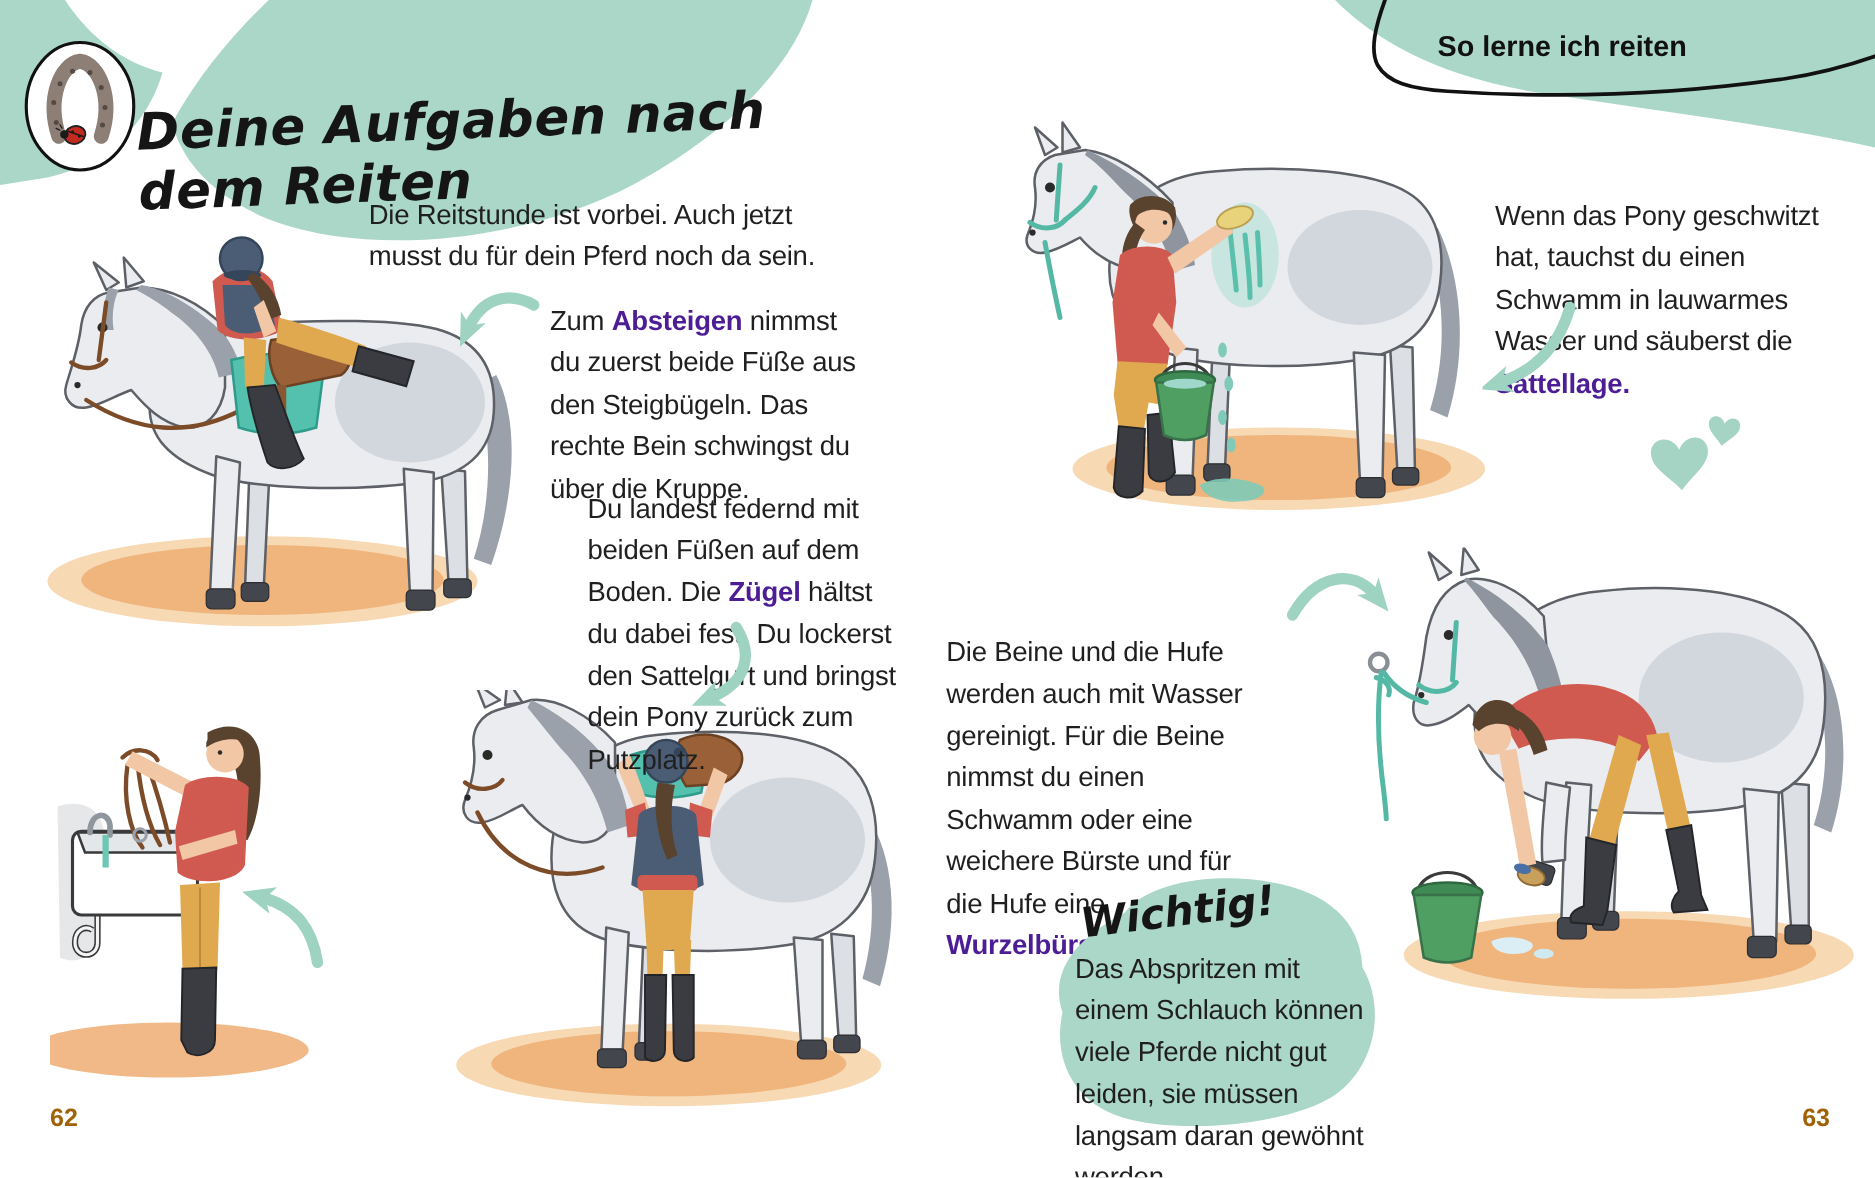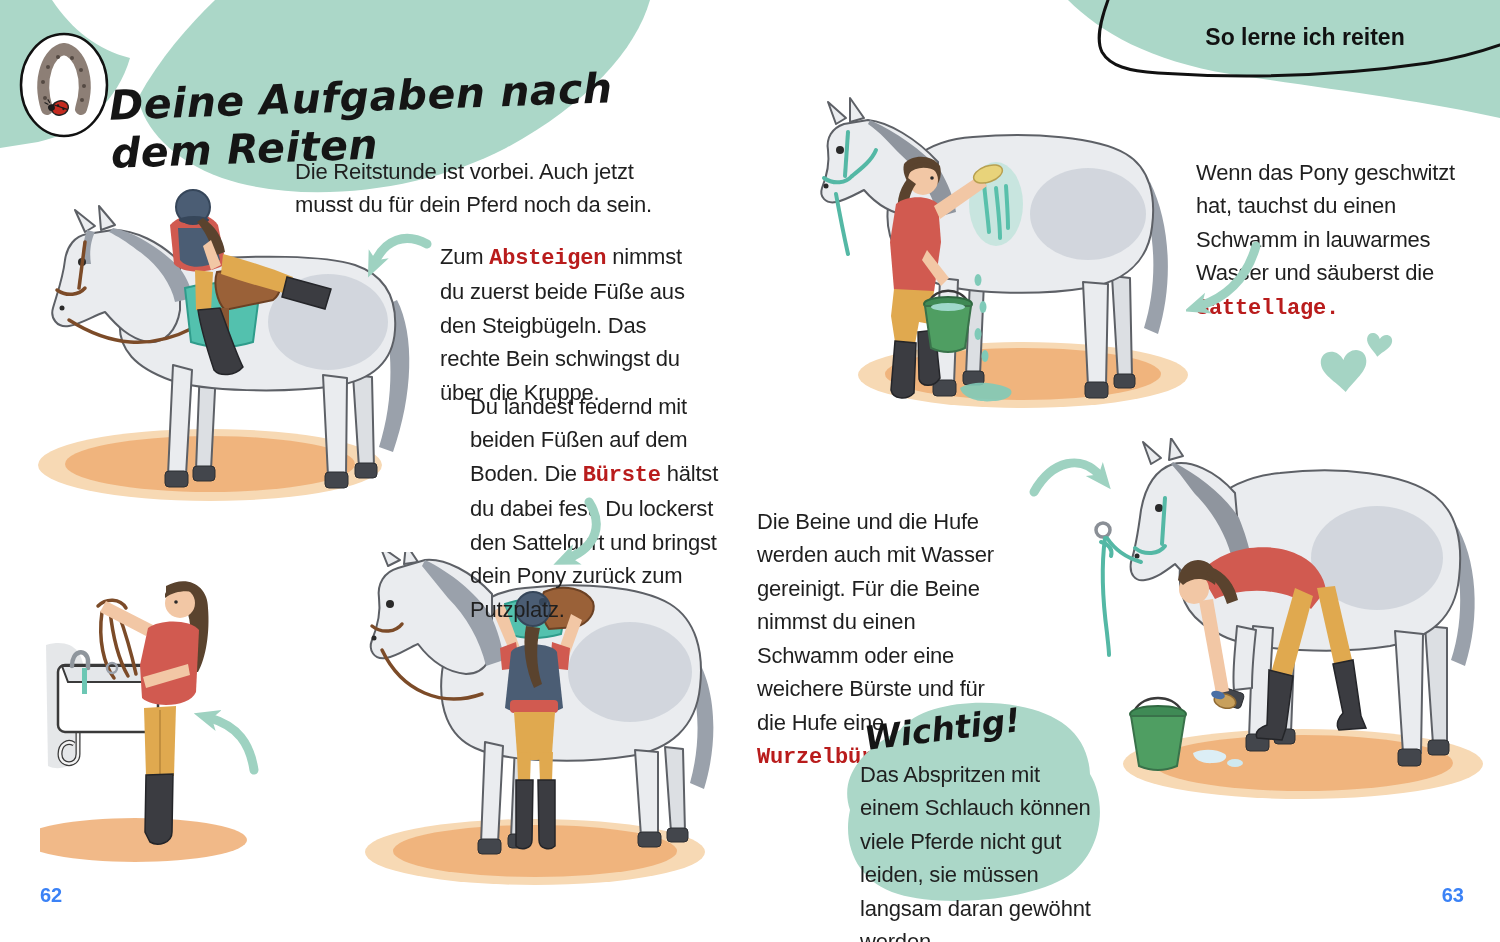--- a/index.html
+++ b/index.html
@@ -1,24 +1,24 @@
 <!DOCTYPE html>
 <html><head>
 <meta charset="utf-8">
 <style>
   html,body{margin:0;padding:0;background:#ffffff;}
   #page{position:relative;width:1500px;height:942px;background:#ffffff;overflow:hidden;
         font-family:"Liberation Sans", sans-serif;color:#202020;}
   .abs{position:absolute;}
   .txt{font-size:22px;line-height:1.52;letter-spacing:-0.2px;color:#1f1f1f;}
-  .hl{color:#b91c1c;font-weight:bold;font-family:Liberation Mono, monospace;}
+  .hl{color:#4c1d95;font-weight:bold;}
   .hand{font-family:"DejaVu Sans", sans-serif;font-style:italic;font-weight:700;color:#151515;}
   #title{left:110px;top:72px;width:560px;font-size:41px;transform:rotate(-2deg);letter-spacing:0.5px;}
-  #tab-label{left:1150px;top:24px;width:310px;text-align:center;font-size:23px;font-weight:bold;color:#111;}
-  .pagenum{font-size:20px;font-weight:bold;color:#3b82f6;}
+  #tab-label{left:1150px;top:24px;width:310px;font-size:23px;font-weight:bold;color:#111;}
+  .pagenum{font-size:20px;font-weight:bold;color:#a16207;}
   #pn-left{left:40px;top:884px;}
   #pn-right{right:36px;top:884px;text-align:left;}
   
   .hb{fill:#eaecef;stroke:#5d6066;stroke-width:2;stroke-linejoin:round;}
   .hb2{fill:#dcdfe3;stroke:#5d6066;stroke-width:2;stroke-linejoin:round;}
   .hf{fill:#43464c;stroke:#2c2e32;stroke-width:1;}
   .mn{fill:#9aa1ab;}
   .sh{fill:#c7cdd5;opacity:.7;}
   .sk{fill:#f2c7a5;}
   .rd{fill:#d15a50;}
@@ -282,21 +282,21 @@
 
   <div class="abs txt" style="left:295px;top:155px;width:395px">
     <span>Die Reitstunde ist vorbei. Auch jetzt musst du für dein Pferd noch da sein.</span>
   </div>
 
   <div class="abs txt" style="left:440px;top:240px;width:250px">
     <span>Zum </span><span class="hl">Absteigen</span><span> nimmst du zuerst beide Füße aus den Steigbügeln. Das rechte Bein schwingst du über die Kruppe.</span>
   </div>
 
   <div class="abs txt" style="left:470px;top:390px;width:255px">
-    <span>Du landest federnd mit beiden Füßen auf dem Boden. Die </span><span class="hl">Bürste</span><span> hältst du dabei fest. Du lockerst den Sattelgurt und bringst dein Pony zurück zum Putzplatz.</span>
+    <span>Du landest federnd mit beiden Füßen auf dem Boden. Die </span><span class="hl">Zügel</span><span> hältst du dabei fest. Du lockerst den Sattelgurt und bringst dein Pony zurück zum Putzplatz.</span>
   </div>
 
 
   <div class="abs txt" style="left:1196px;top:156px;width:268px">
     <span>Wenn das Pony geschwitzt hat, tauchst du einen Schwamm in lauwarmes Wasser und säuberst die </span><span class="hl">Sattellage.</span><span></span>
   </div>
 
   <div class="abs txt" style="left:757px;top:505px;width:255px">
     <span>Die Beine und die Hufe werden auch mit Wasser gereinigt. Für die Beine nimmst du einen Schwamm oder eine weichere Bürste und für die Hufe eine </span><span class="hl">Wurzelbürste.</span><span></span>
   </div>

